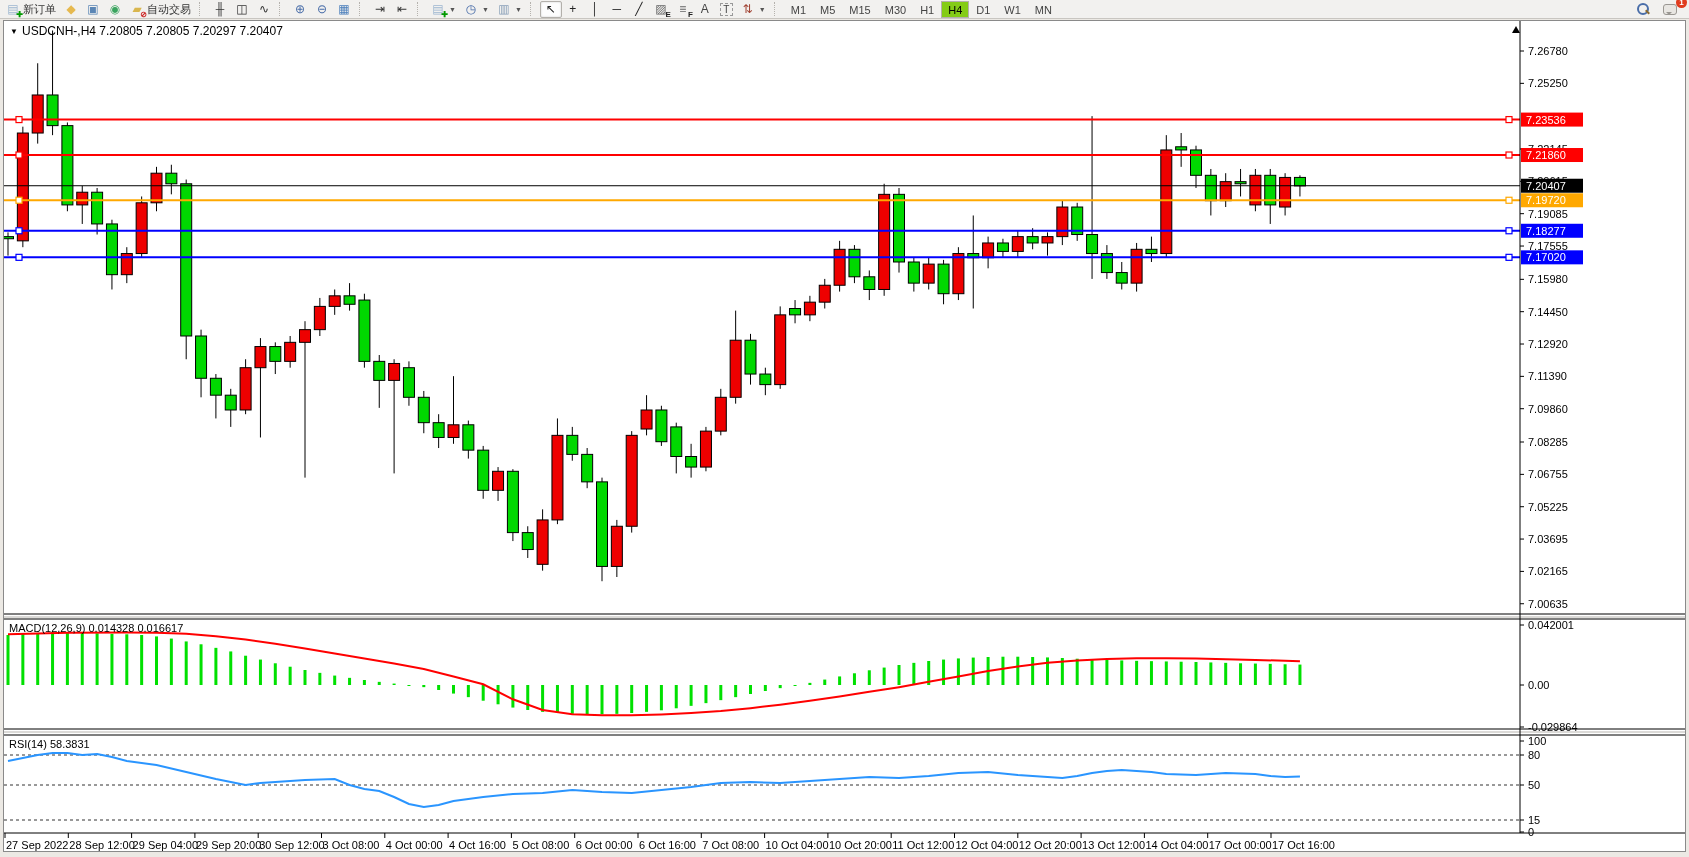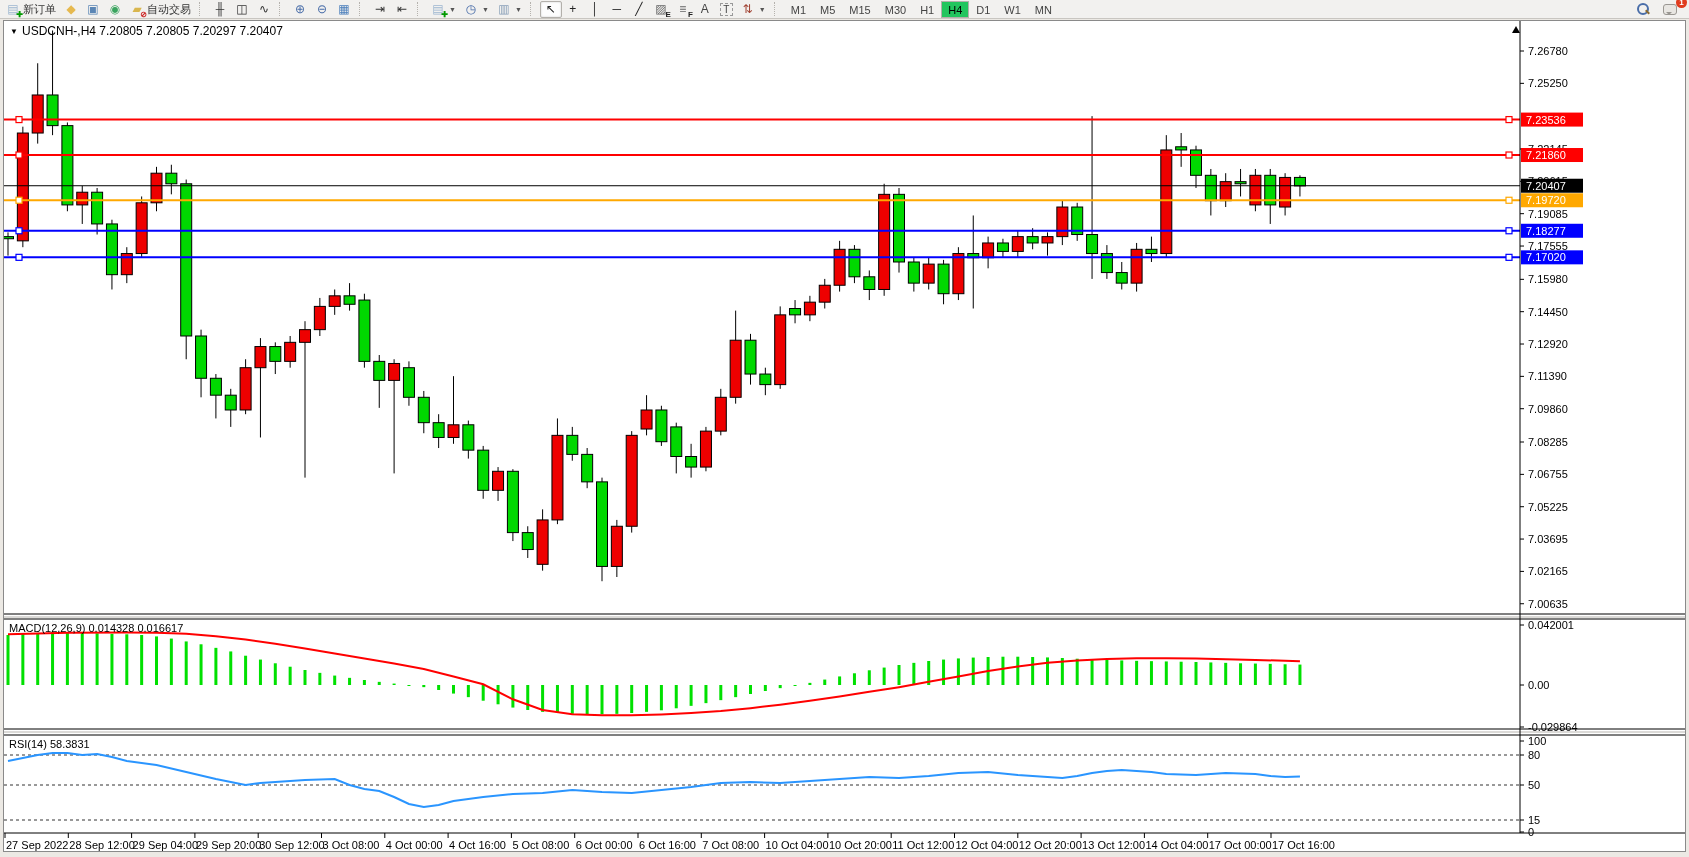--- a/index.html
+++ b/index.html
@@ -9,21 +9,21 @@
   #toolbar { height:19px; width:1689px; background:#f2f1ef; border-bottom:1px solid #c9c6c1; display:flex; align-items:center; padding:0 2px; font-size:11px; color:#333; }
   .tb-group { display:flex; align-items:center; height:19px; }
   .tb-sep { width:7px; height:14px; border-left:1px dotted #b5b2ad; margin:0 3px 0 4px; }
   .tb-btn { display:flex; align-items:center; gap:3px; padding:1px 3px; height:17px; border:1px solid transparent; border-radius:2px; cursor:default; white-space:nowrap; }
   .tb-btn.active { background:#fdfdfd; border:1px solid #b3b0ab; box-shadow:inset 0 0 2px #ccc; }
   .tb-ic { position:relative; display:inline-block; width:14px; height:15px; line-height:15px; text-align:center; font-size:12px; }
   .tb-ic i { position:absolute; right:-3px; bottom:-2px; font-size:8px; font-style:normal; font-weight:bold; line-height:8px; }
   .tb-ic.boxed { border:1px dashed #999; width:13px; height:13px; line-height:12px; font-size:10px; }
   .caret { font-size:7px; color:#555; margin-left:1px; }
   .tf-btn { padding:1px 6px; height:17px; line-height:15px; color:#444; border:1px solid transparent; }
-  .tf-btn.active { background:#22c55e; border:1px solid #b3b0ab; color:#000; }
+  .tf-btn.active { background:#84cc16; border:1px solid #b3b0ab; color:#000; }
   #tb-right { margin-left:auto; display:flex; align-items:center; gap:6px; padding-right:6px; }
   .ic-mag { width:12px; height:12px; position:relative; display:inline-block; }
   .ic-mag::before { content:""; position:absolute; left:0; top:0; width:8px; height:8px; border:2px solid #4a6ea9; border-radius:50%; }
   .ic-mag::after { content:""; position:absolute; left:8px; top:8px; width:5px; height:2px; background:#8a6a30; transform:rotate(45deg); }
   .ic-bubble { width:14px; height:11px; position:relative; display:inline-block; background:#e8e6e2; border:1px solid #9a9792; border-radius:3px; }
   .ic-bubble::after { content:""; position:absolute; left:2px; bottom:-4px; border:3px solid transparent; border-top-color:#9a9792; }
   .badge { position:absolute; top:-5px; right:-7px; min-width:11px; height:11px; background:#e03c1e; color:#fff; border-radius:6px; font-size:8px; line-height:11px; text-align:center; padding:0 2px; font-weight:bold; }
   .rel { position:relative; }
   
   #chart-window { position:absolute; left:3px; top:20px; width:1683px; height:832px; border:1px solid #8a8a8a; background:#fff; }

